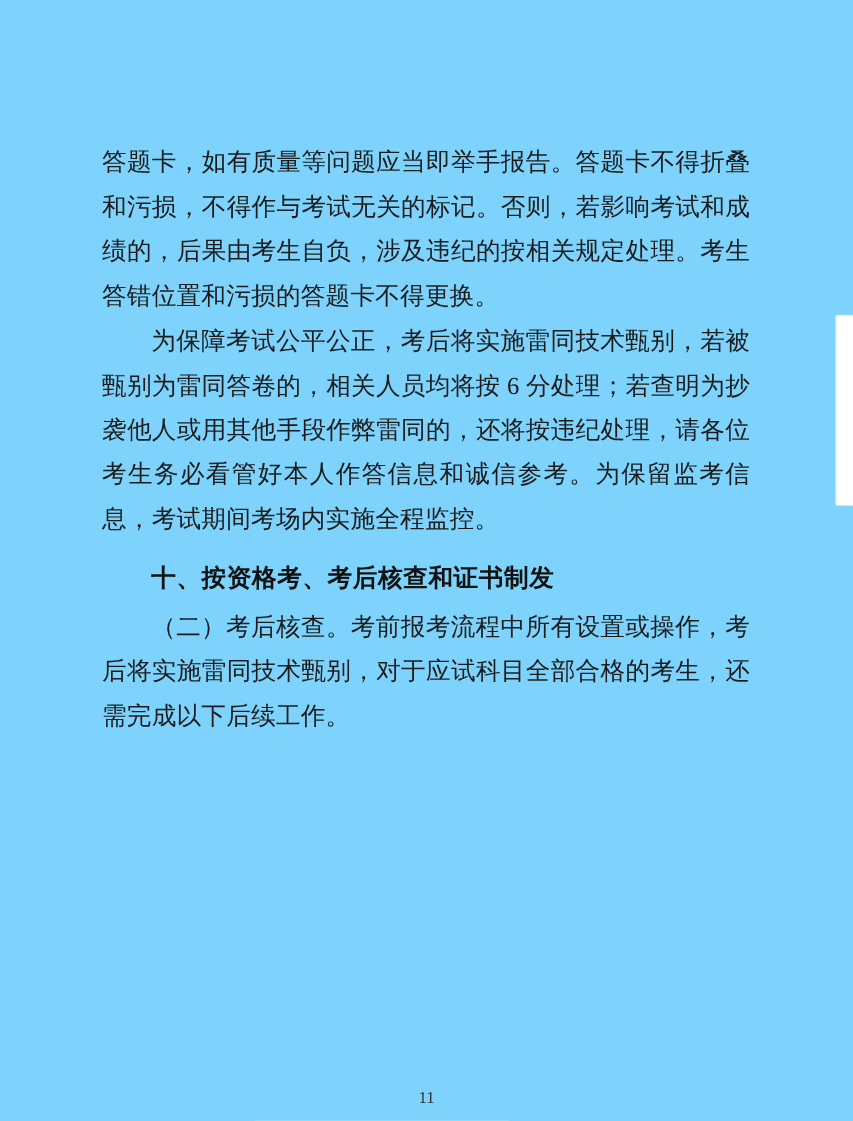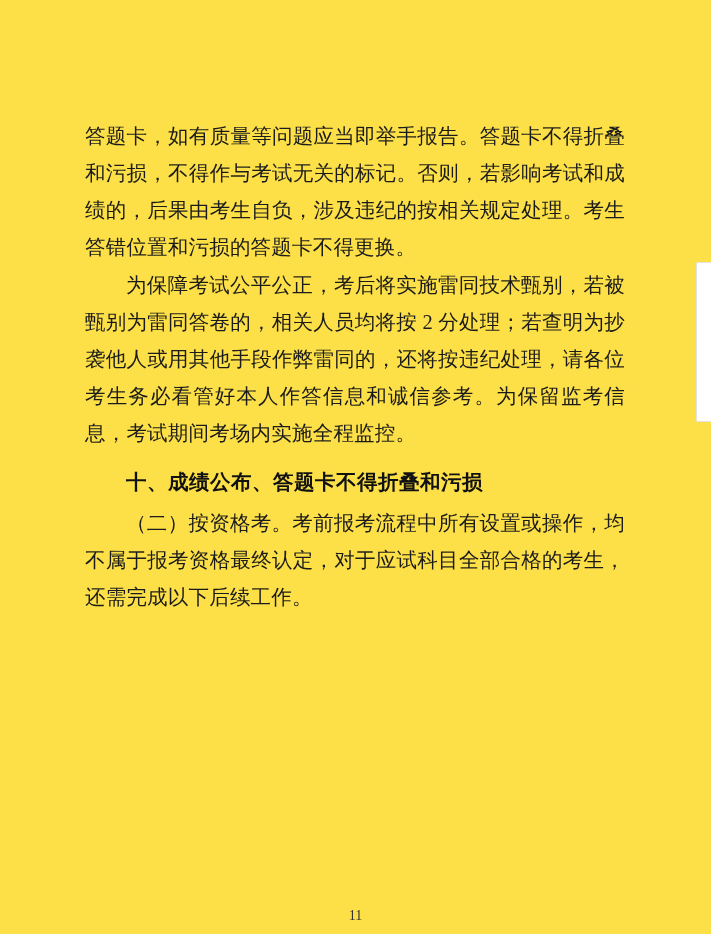--- a/index.html
+++ b/index.html
@@ -14,21 +14,21 @@
     color: #1a1a1a;
     position: relative;
     overflow: hidden;
   }
   .page {
     position: absolute;
     left: 0;
     top: 0;
     width: 711px;
     height: 934px;
-    background: #fde047;
+    background: #7dd3fc;
   }
   .content {
     position: absolute;
     left: 85px;
     top: 118px;
     width: 540px;
   }
   p.para {
     margin: 0 0 1px 0;
     font-size: 20.5px;
@@ -77,25 +77,25 @@
 <body>
 
 <div class="page">
 
   <div class="scan-artifact"></div>
 
   <div class="content">
 
     <p class="para">答题卡，如有质量等问题应当即举手报告。答题卡不得折叠和污损，不得作与考试无关的标记。否则，若影响考试和成绩的，后果由考生自负，涉及违纪的按相关规定处理。考生答错位置和污损的答题卡不得更换。</p>
 
-    <p class="para indent">为保障考试公平公正，考后将实施雷同技术甄别，若被甄别为雷同答卷的，相关人员均将按 2 分处理；若查明为抄袭他人或用其他手段作弊雷同的，还将按违纪处理，请各位考生务必看管好本人作答信息和诚信参考。为保留监考信息，考试期间考场内实施全程监控。</p>
+    <p class="para indent">为保障考试公平公正，考后将实施雷同技术甄别，若被甄别为雷同答卷的，相关人员均将按 6 分处理；若查明为抄袭他人或用其他手段作弊雷同的，还将按违纪处理，请各位考生务必看管好本人作答信息和诚信参考。为保留监考信息，考试期间考场内实施全程监控。</p>
 
-    <p class="heading">十、成绩公布、答题卡不得折叠和污损</p>
+    <p class="heading">十、按资格考、考后核查和证书制发</p>
 
 
-    <p class="para indent">（二）按资格考。考前报考流程中所有设置或操作，均不属于报考资格最终认定，对于应试科目全部合格的考生，还需完成以下后续工作。</p>
+    <p class="para indent">（二）考后核查。考前报考流程中所有设置或操作，考后将实施雷同技术甄别，对于应试科目全部合格的考生，还需完成以下后续工作。</p>
 
 
   </div>
 
   <div class="page-number">11</div>
 
 </div>
 
 </body></html>

